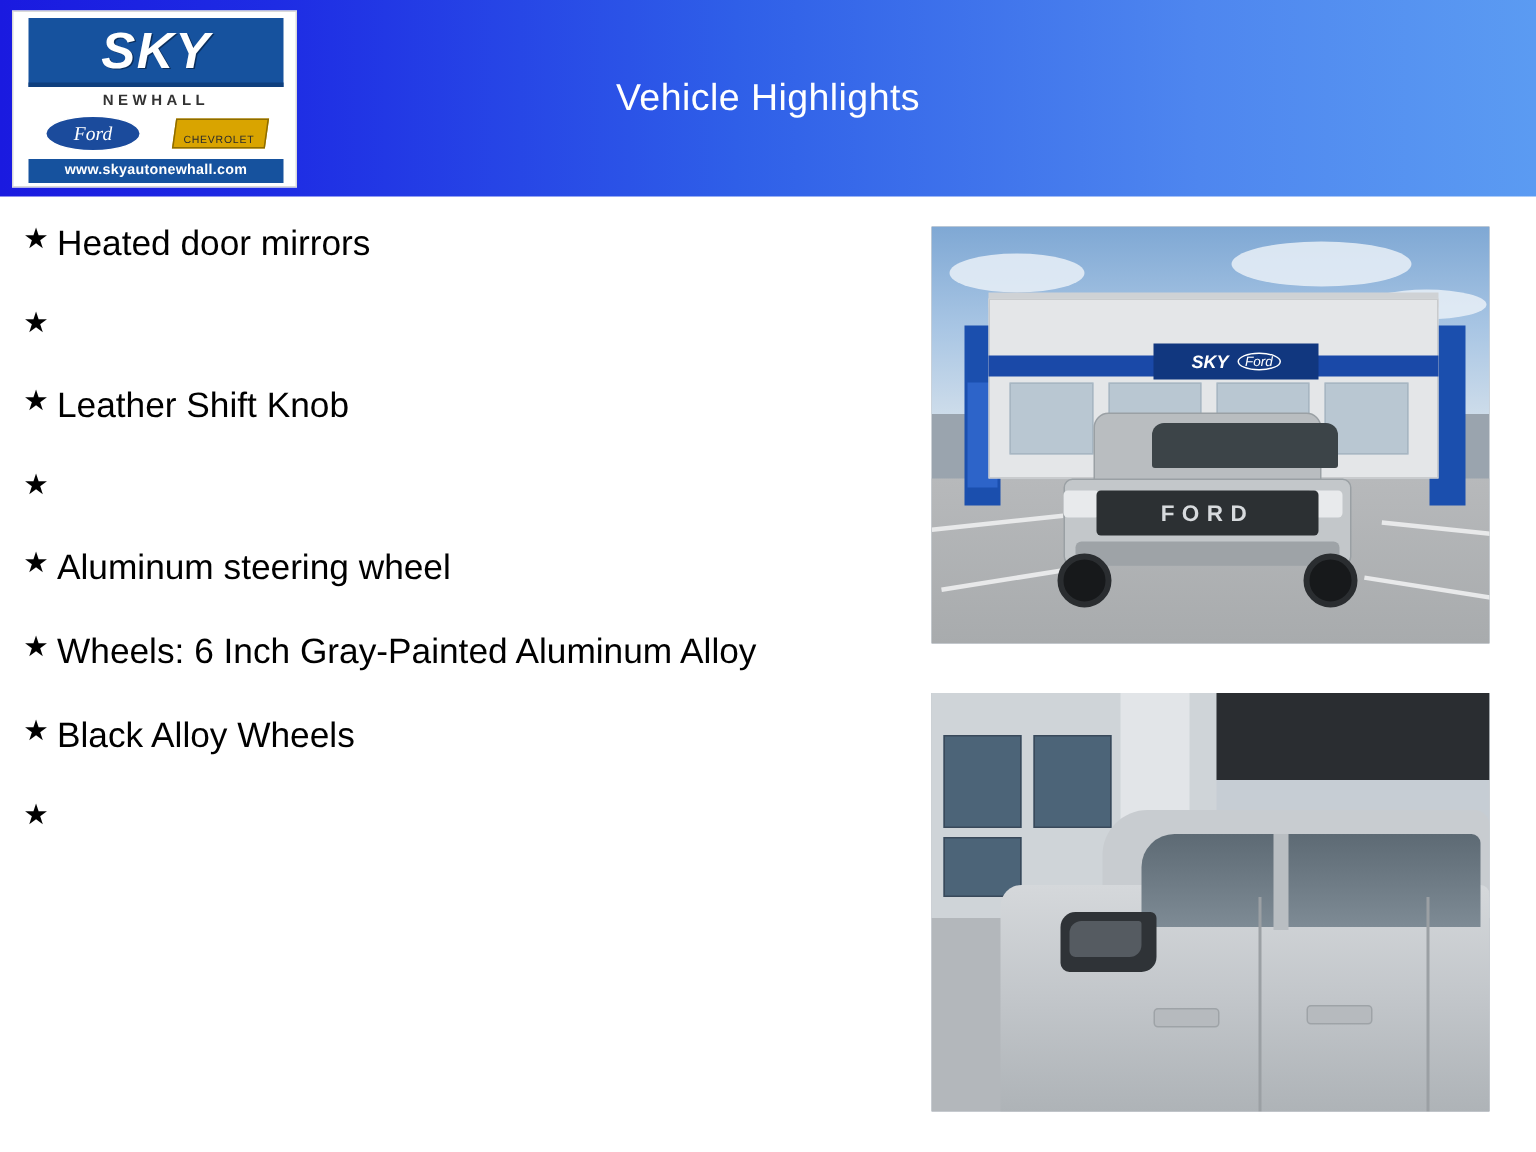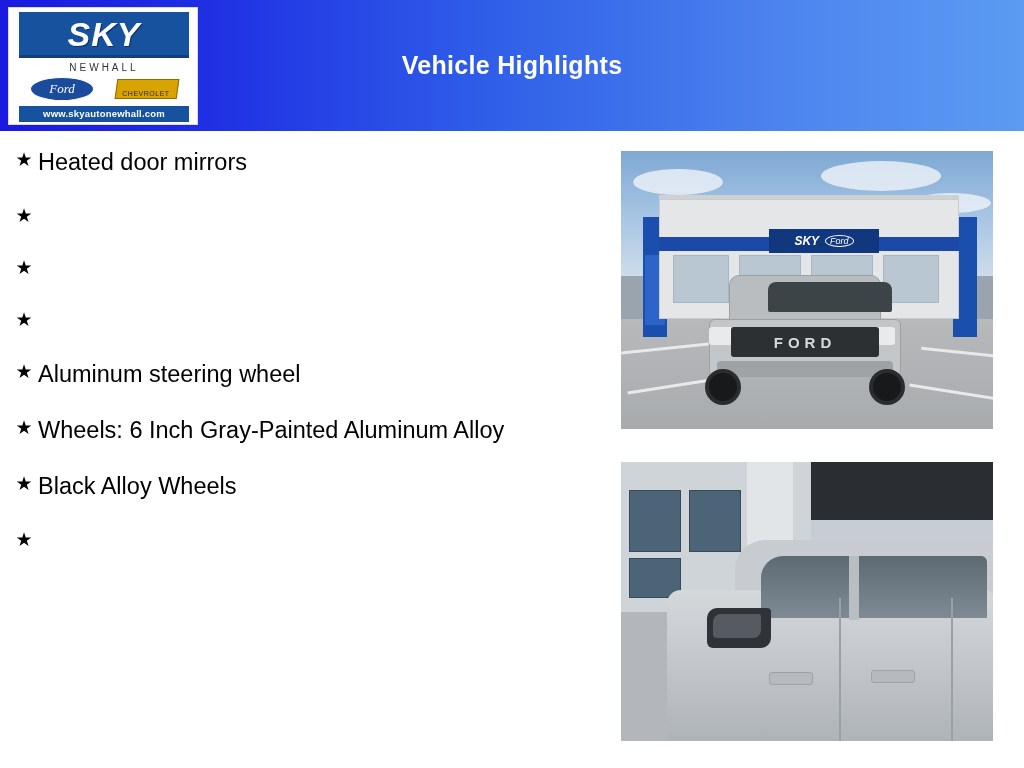--- a/index.html
+++ b/index.html
@@ -35,21 +35,20 @@
     left: 0;
     top: 0;
     width: 1024px;
     height: 131px;
     display: flex;
     align-items: center;
     justify-content: center;
     color: #ffffff;
     font-size: 25px;
     letter-spacing: 0.3px;
-    font-weight: bold;
   }
 
   
   .logo-box {
     position: absolute;
     left: 8px;
     top: 7px;
     width: 190px;
     height: 118px;
     background: #ffffff;
@@ -84,21 +83,21 @@
     font-style: italic;
     letter-spacing: 1px;
     line-height: 1;
     text-shadow: 1px 1px 0 #0b2f5e;
   }
   .logo-newhall {
     margin-top: 4px;
     color: #333333;
     font-size: 10px;
     letter-spacing: 3px;
-    font-weight: normal;
+    font-weight: bold;
   }
   .logo-brands {
     margin-top: 4px;
     width: 170px;
     display: flex;
     align-items: center;
     justify-content: space-around;
   }
   .oval-ford {
     width: 64px;
@@ -292,20 +291,21 @@
   <div class="bullets">
     <div class="bullet">
       <span class="bullet-star">★</span>
       <span class="bullet-text">Heated door mirrors</span>
     </div>
     <div class="bullet">
       <span class="bullet-star">★</span>
     </div>
     <div class="bullet">
       <span class="bullet-star">★</span>
+      <span class="bullet-text">Leather Shift Knob</span>
     </div>
     <div class="bullet">
       <span class="bullet-star">★</span>
     </div>
     <div class="bullet">
       <span class="bullet-star">★</span>
       <span class="bullet-text">Aluminum steering wheel</span>
     </div>
     <div class="bullet">
       <span class="bullet-star">★</span>

